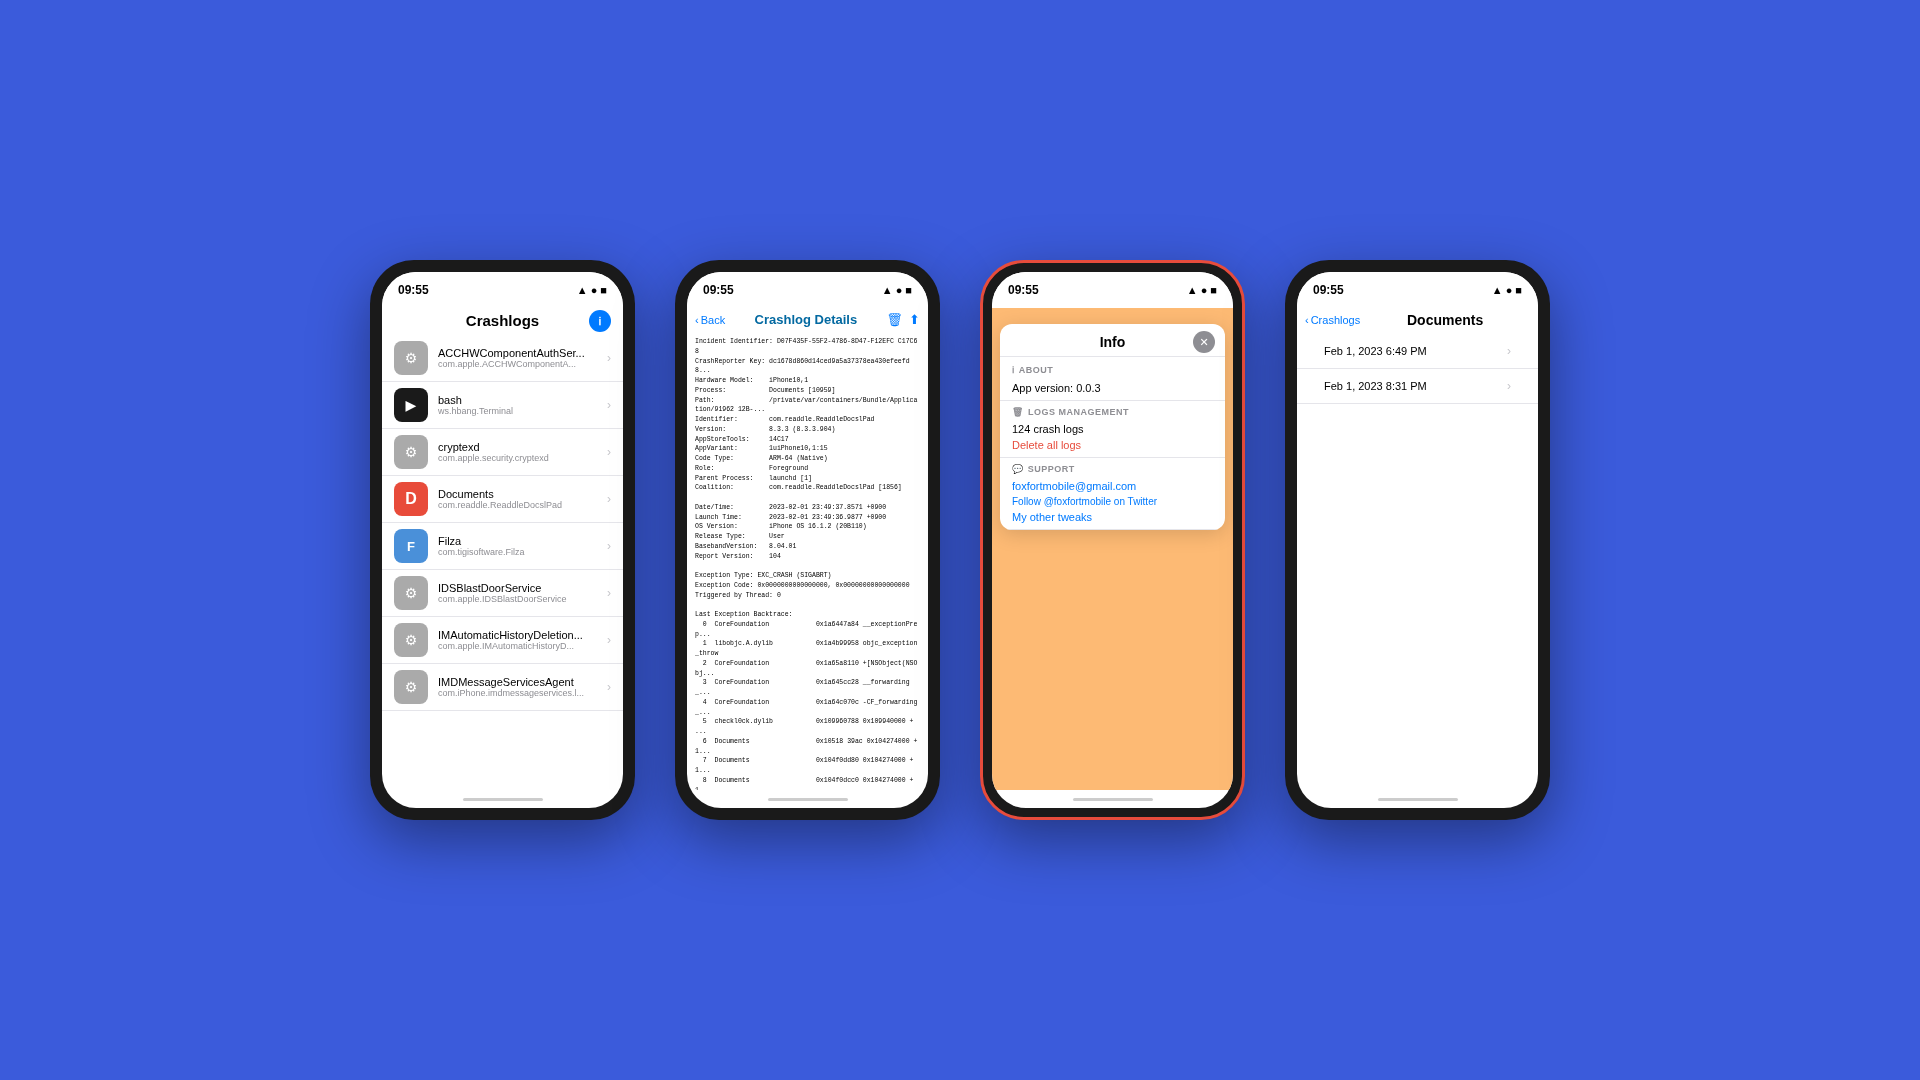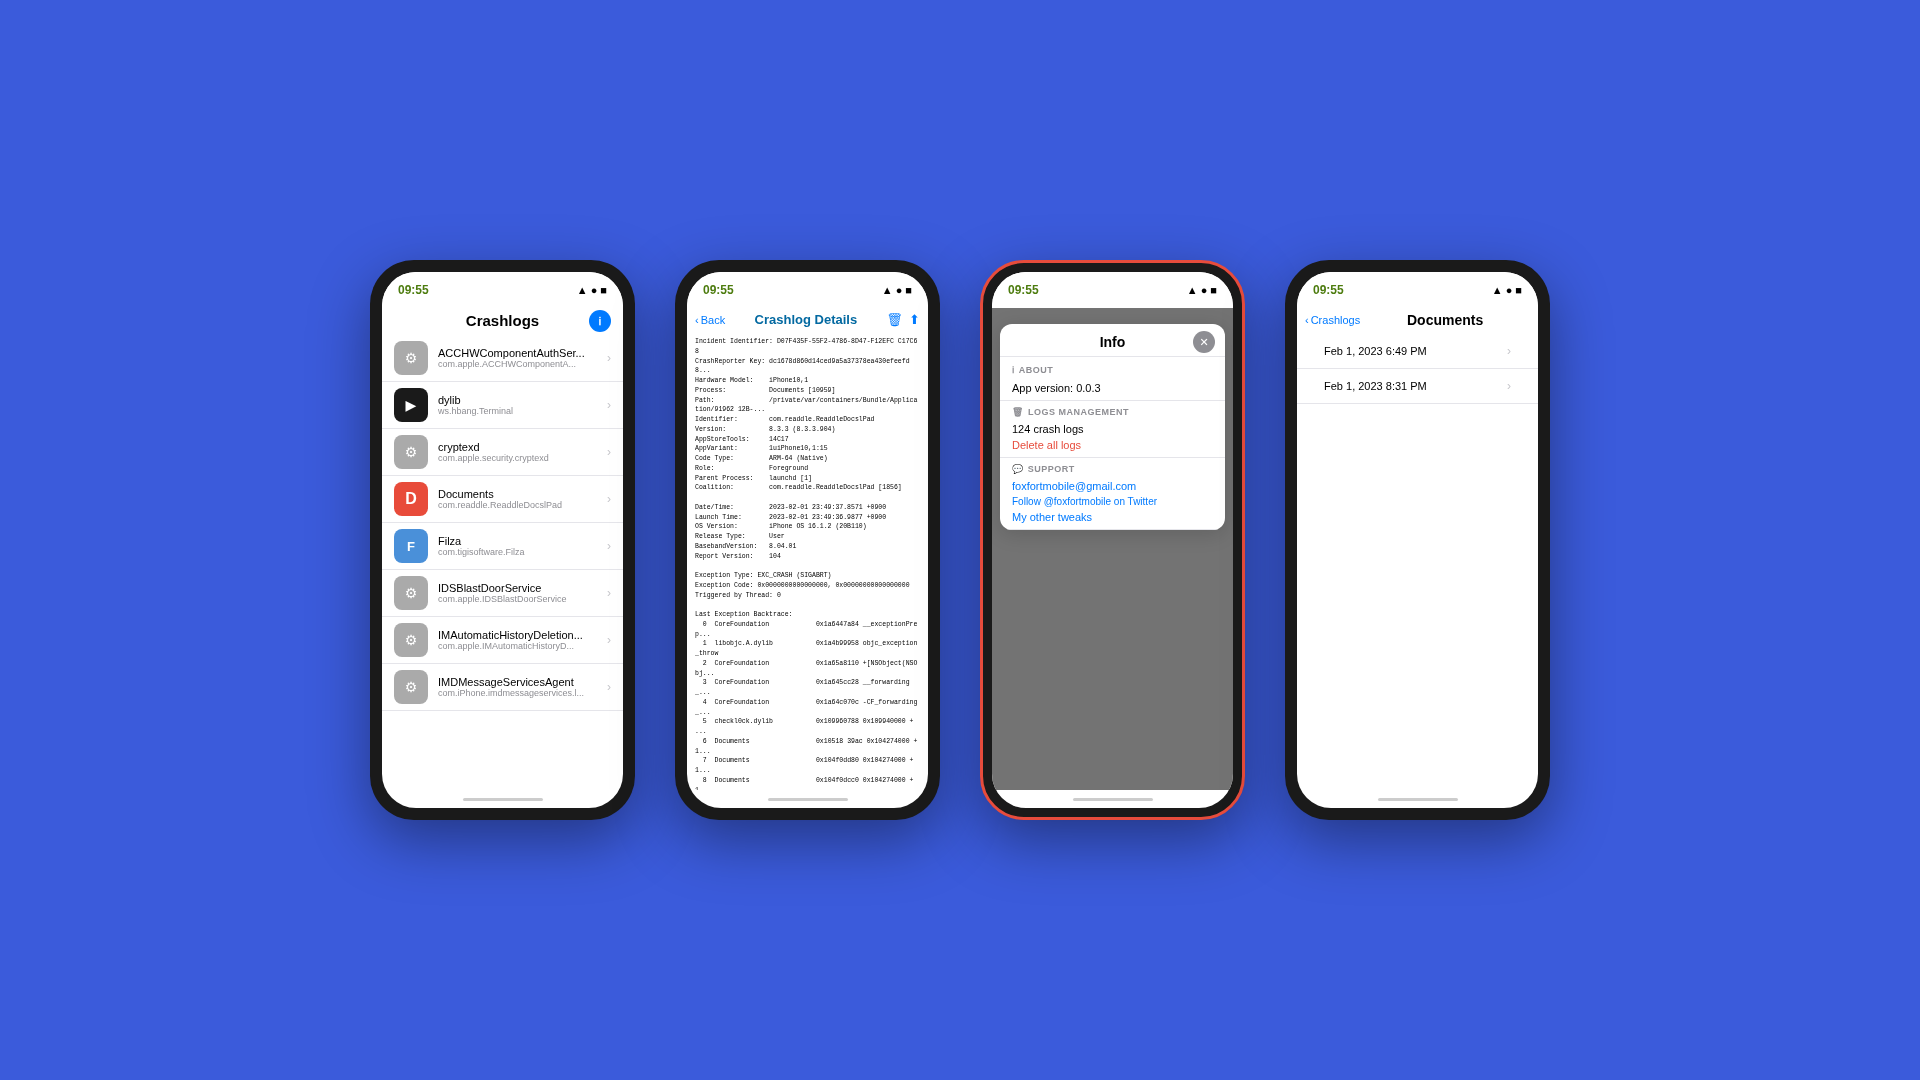--- a/index.html
+++ b/index.html
@@ -43,21 +43,21 @@
       height: 36px;
       display: flex;
       align-items: center;
       justify-content: space-between;
       padding: 0 16px;
       flex-shrink: 0;
     }
     .notch-bar .time {
       font-size: 12px;
       font-weight: 600;
-      color: #4d7c0f;
+      color: #000000;
     }
     .notch-bar .icons {
       display: flex;
       align-items: center;
       gap: 4px;
       font-size: 11px;
       color: #000;
     }
 
     
@@ -240,21 +240,21 @@
       padding: 2px 0;
     }
     .info-row.link {
       color: #007AFF;
     }
     .info-row.danger {
       color: #e74c3c;
     }
     .screen3-bg {
       flex: 1;
-      background: #737373;
+      background: #fdba74;
       display: flex;
       flex-direction: column;
       justify-content: flex-start;
       padding-top: 8px;
     }
 
     
     .screen4-nav {
       display: flex;
       align-items: center;
@@ -306,21 +306,21 @@
         <div class="app-icon" style="background:#aaa;">⚙</div>
         <div class="app-info">
           <div class="app-name">ACCHWComponentAuthSer...</div>
           <div class="app-bundle">com.apple.ACCHWComponentA...</div>
         </div>
         <span class="chevron">›</span>
       </div>
       <div class="list-item">
         <div class="app-icon" style="background:#1a1a1a;">▶</div>
         <div class="app-info">
-          <div class="app-name">dylib</div>
+          <div class="app-name">bash</div>
           <div class="app-bundle">ws.hbang.Terminal</div>
         </div>
         <span class="chevron">›</span>
       </div>
       <div class="list-item">
         <div class="app-icon" style="background:#aaa;">⚙</div>
         <div class="app-info">
           <div class="app-name">cryptexd</div>
           <div class="app-bundle">com.apple.security.cryptexd</div>
         </div>

